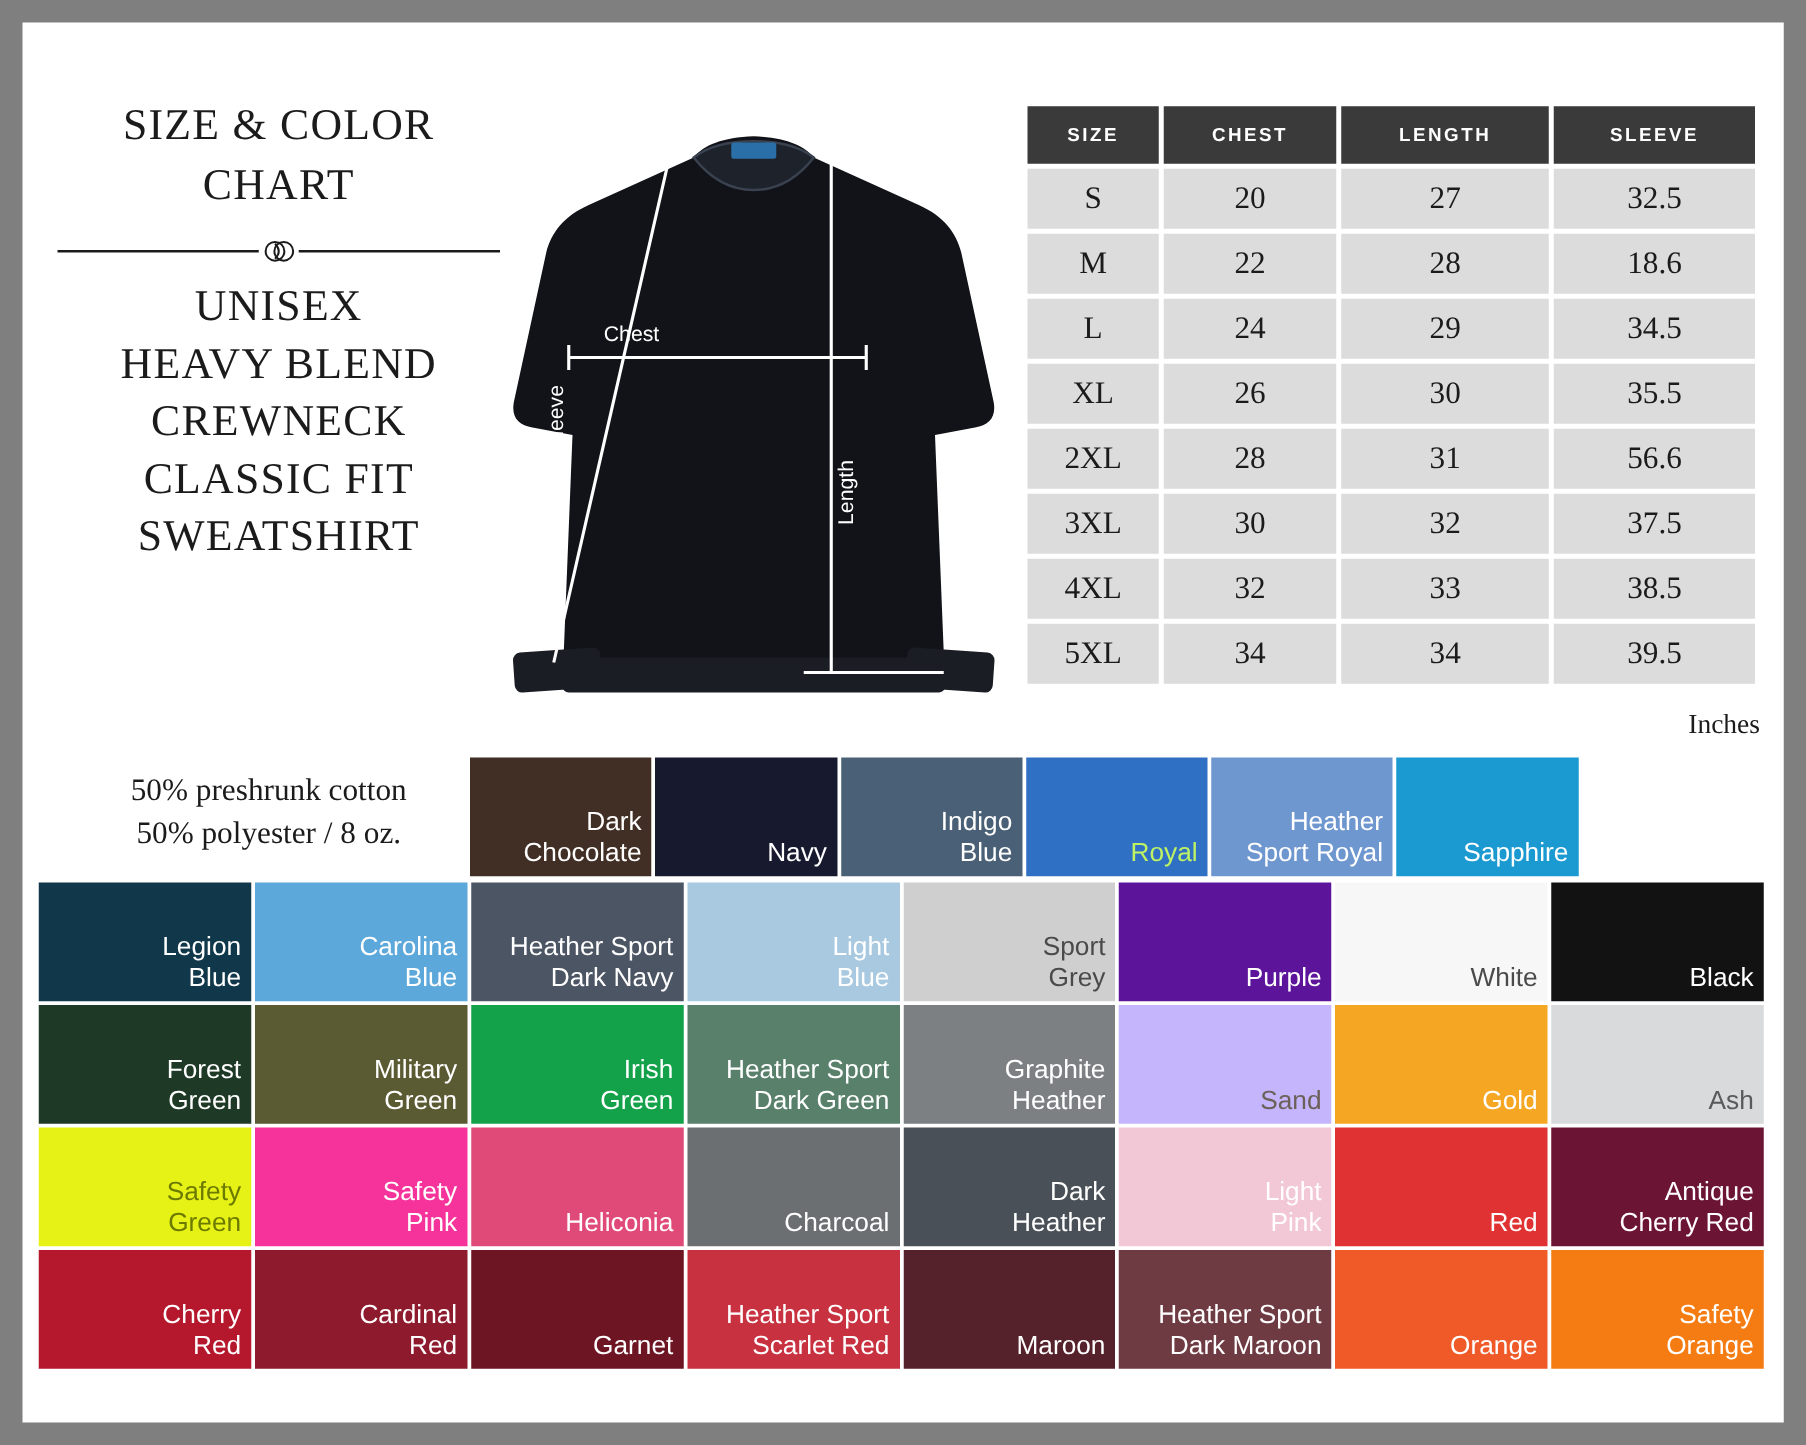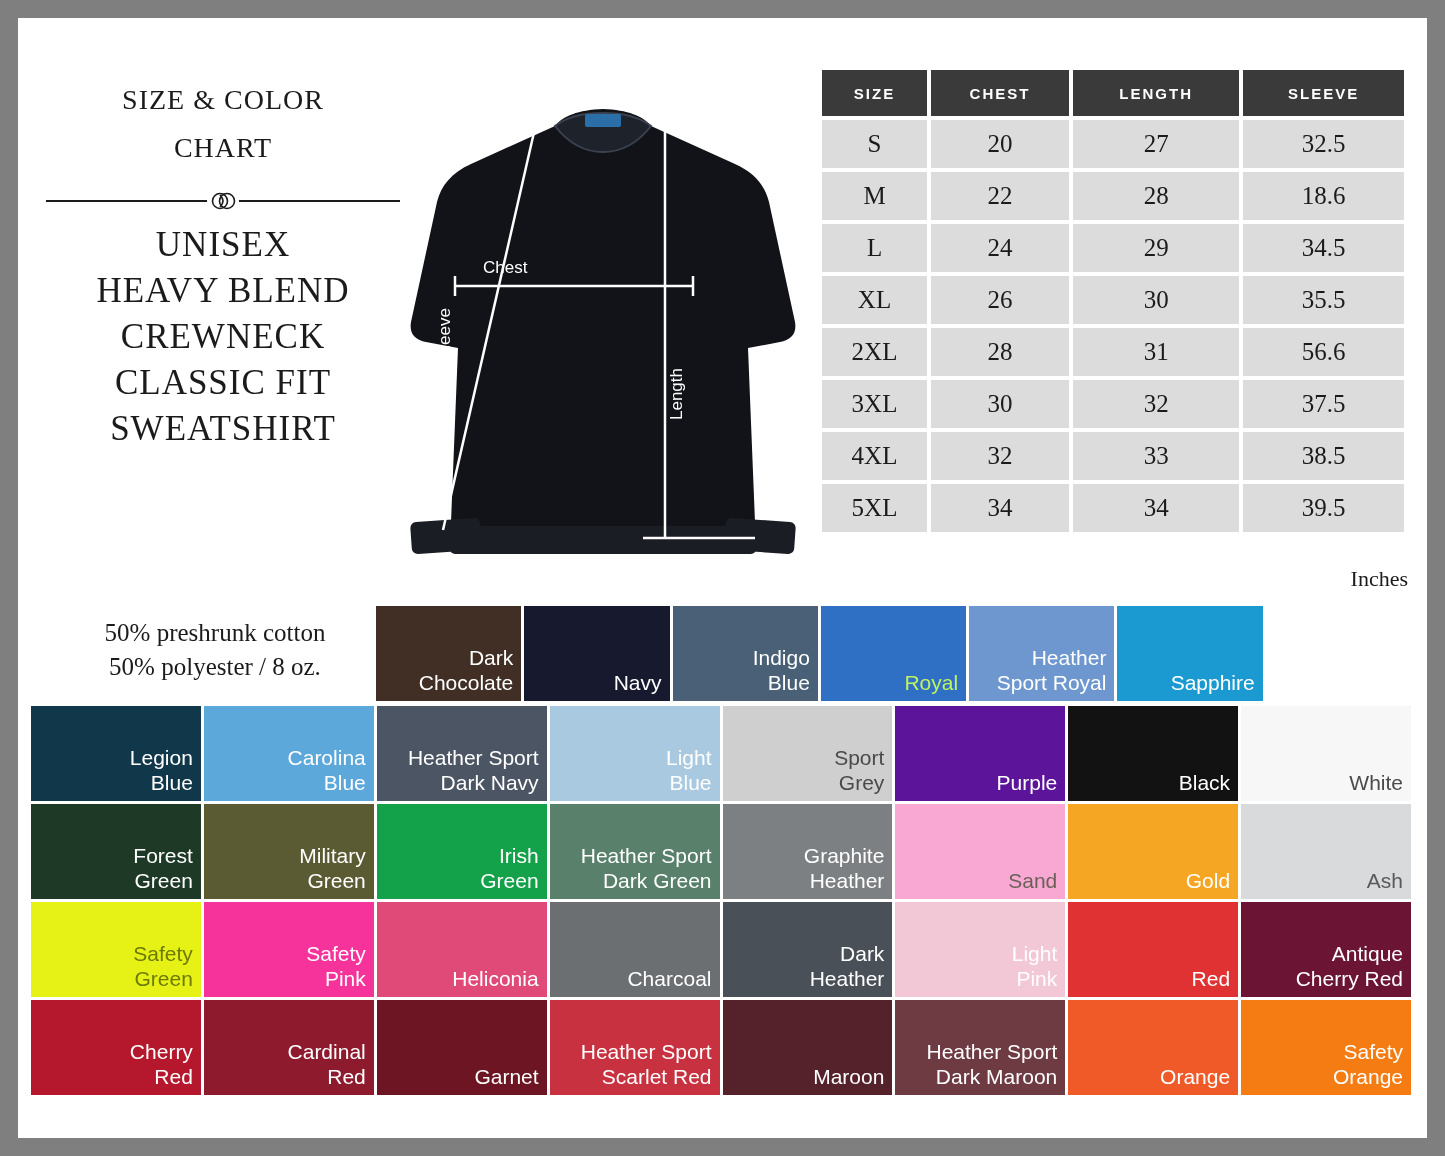--- a/index.html
+++ b/index.html
@@ -15,21 +15,21 @@
     background:#ffffff;
   }
   
   #title-block{
     position:absolute;left:20px;top:58px;width:370px;
     text-align:center;
     font-family:"Liberation Serif", serif;
     color:#1b1b1b;
   }
   #title-block .main-title{
-    font-size:28px;line-height:48px;letter-spacing:1px;
+    font-size:35px;line-height:48px;letter-spacing:1px;
   }
   .divider-wrap{
     position:relative;height:40px;margin-top:8px;
   }
   .divider-wrap .line{
     position:absolute;top:20px;left:8px;right:8px;height:2px;background:#1b1b1b;
   }
   .divider-wrap .knot{
     position:absolute;left:50%;top:5px;transform:translateX(-50%);
     width:32px;height:32px;background:#ffffff;border-radius:50%;
@@ -52,21 +52,21 @@
   #shirt svg{display:block;}
   .shirt-label{
     position:absolute;color:#ffffff;font-size:17px;font-family:"Liberation Sans",sans-serif;
   }
   #lbl-chest{left:80px;top:168px;}
   #lbl-sleeve{left:32px;top:270px;transform:rotate(-90deg);transform-origin:left top;}
   #lbl-length{left:264px;top:330px;transform:rotate(-90deg);transform-origin:left top;}
 
   
   #size-table{
-    position:absolute;left:800px;top:48px;width:590px;
+    position:absolute;left:800px;top:63px;width:590px;
     border-collapse:separate;border-spacing:4px;
   }
   #size-table th{
     background:#3a3a3a;color:#ffffff;
     font-size:15px;letter-spacing:2px;font-weight:bold;
     height:44px;text-align:center;
   }
   #size-table td{
     background:#dcdcdc;color:#1b1b1b;
     font-family:"Liberation Serif", serif;
@@ -269,25 +269,25 @@
         <span style="color: rgb(255, 255, 255);">Light
 Blue</span>
       </div>
       <div class="swatch" style="background: rgb(207, 207, 207);">
         <span style="color: rgb(74, 74, 74);">Sport
 Grey</span>
       </div>
       <div class="swatch" style="background: rgb(92, 20, 155);">
         <span style="color: rgb(255, 255, 255);">Purple</span>
       </div>
+      <div class="swatch" style="background: rgb(247, 247, 247);">
+        <span style="color: rgb(74, 74, 74);">White</span>
+      </div>
       <div class="swatch" style="background: rgb(18, 18, 18);">
         <span style="color: rgb(255, 255, 255);">Black</span>
-      </div>
-      <div class="swatch" style="background: rgb(247, 247, 247);">
-        <span style="color: rgb(74, 74, 74);">White</span>
       </div>
       <div class="swatch" style="background: rgb(30, 58, 38);">
         <span style="color: rgb(255, 255, 255);">Forest
 Green</span>
       </div>
       <div class="swatch" style="background: rgb(90, 90, 51);">
         <span style="color: rgb(255, 255, 255);">Military
 Green</span>
       </div>
       <div class="swatch" style="background: rgb(19, 162, 74);">
@@ -295,21 +295,21 @@
 Green</span>
       </div>
       <div class="swatch" style="background: rgb(88, 128, 107);">
         <span style="color: rgb(255, 255, 255);">Heather Sport
 Dark Green</span>
       </div>
       <div class="swatch" style="background: rgb(124, 128, 131);">
         <span style="color: rgb(255, 255, 255);">Graphite
 Heather</span>
       </div>
-      <div class="swatch" style="background: #f9a8d4;">
+      <div class="swatch" style="background: #c4b5fd;">
         <span style="color: rgb(107, 97, 88);">Sand</span>
       </div>
       <div class="swatch" style="background: rgb(245, 166, 35);">
         <span style="color: rgb(255, 255, 255);">Gold</span>
       </div>
       <div class="swatch" style="background: rgb(216, 218, 220);">
         <span style="color: rgb(90, 90, 90);">Ash</span>
       </div>
       <div class="swatch" style="background: rgb(230, 242, 22);">
         <span style="color: rgb(108, 122, 0);">Safety

